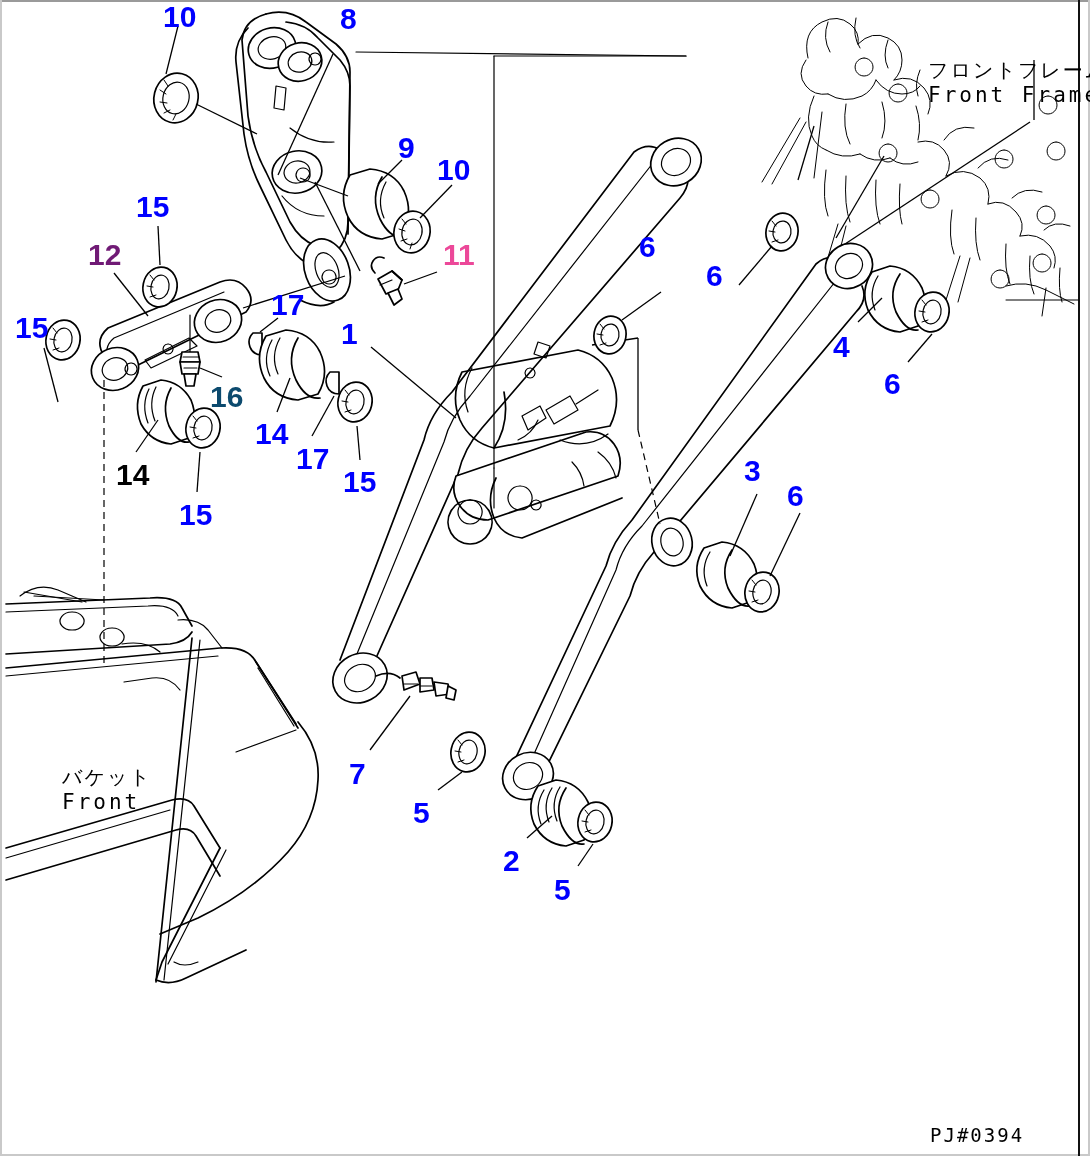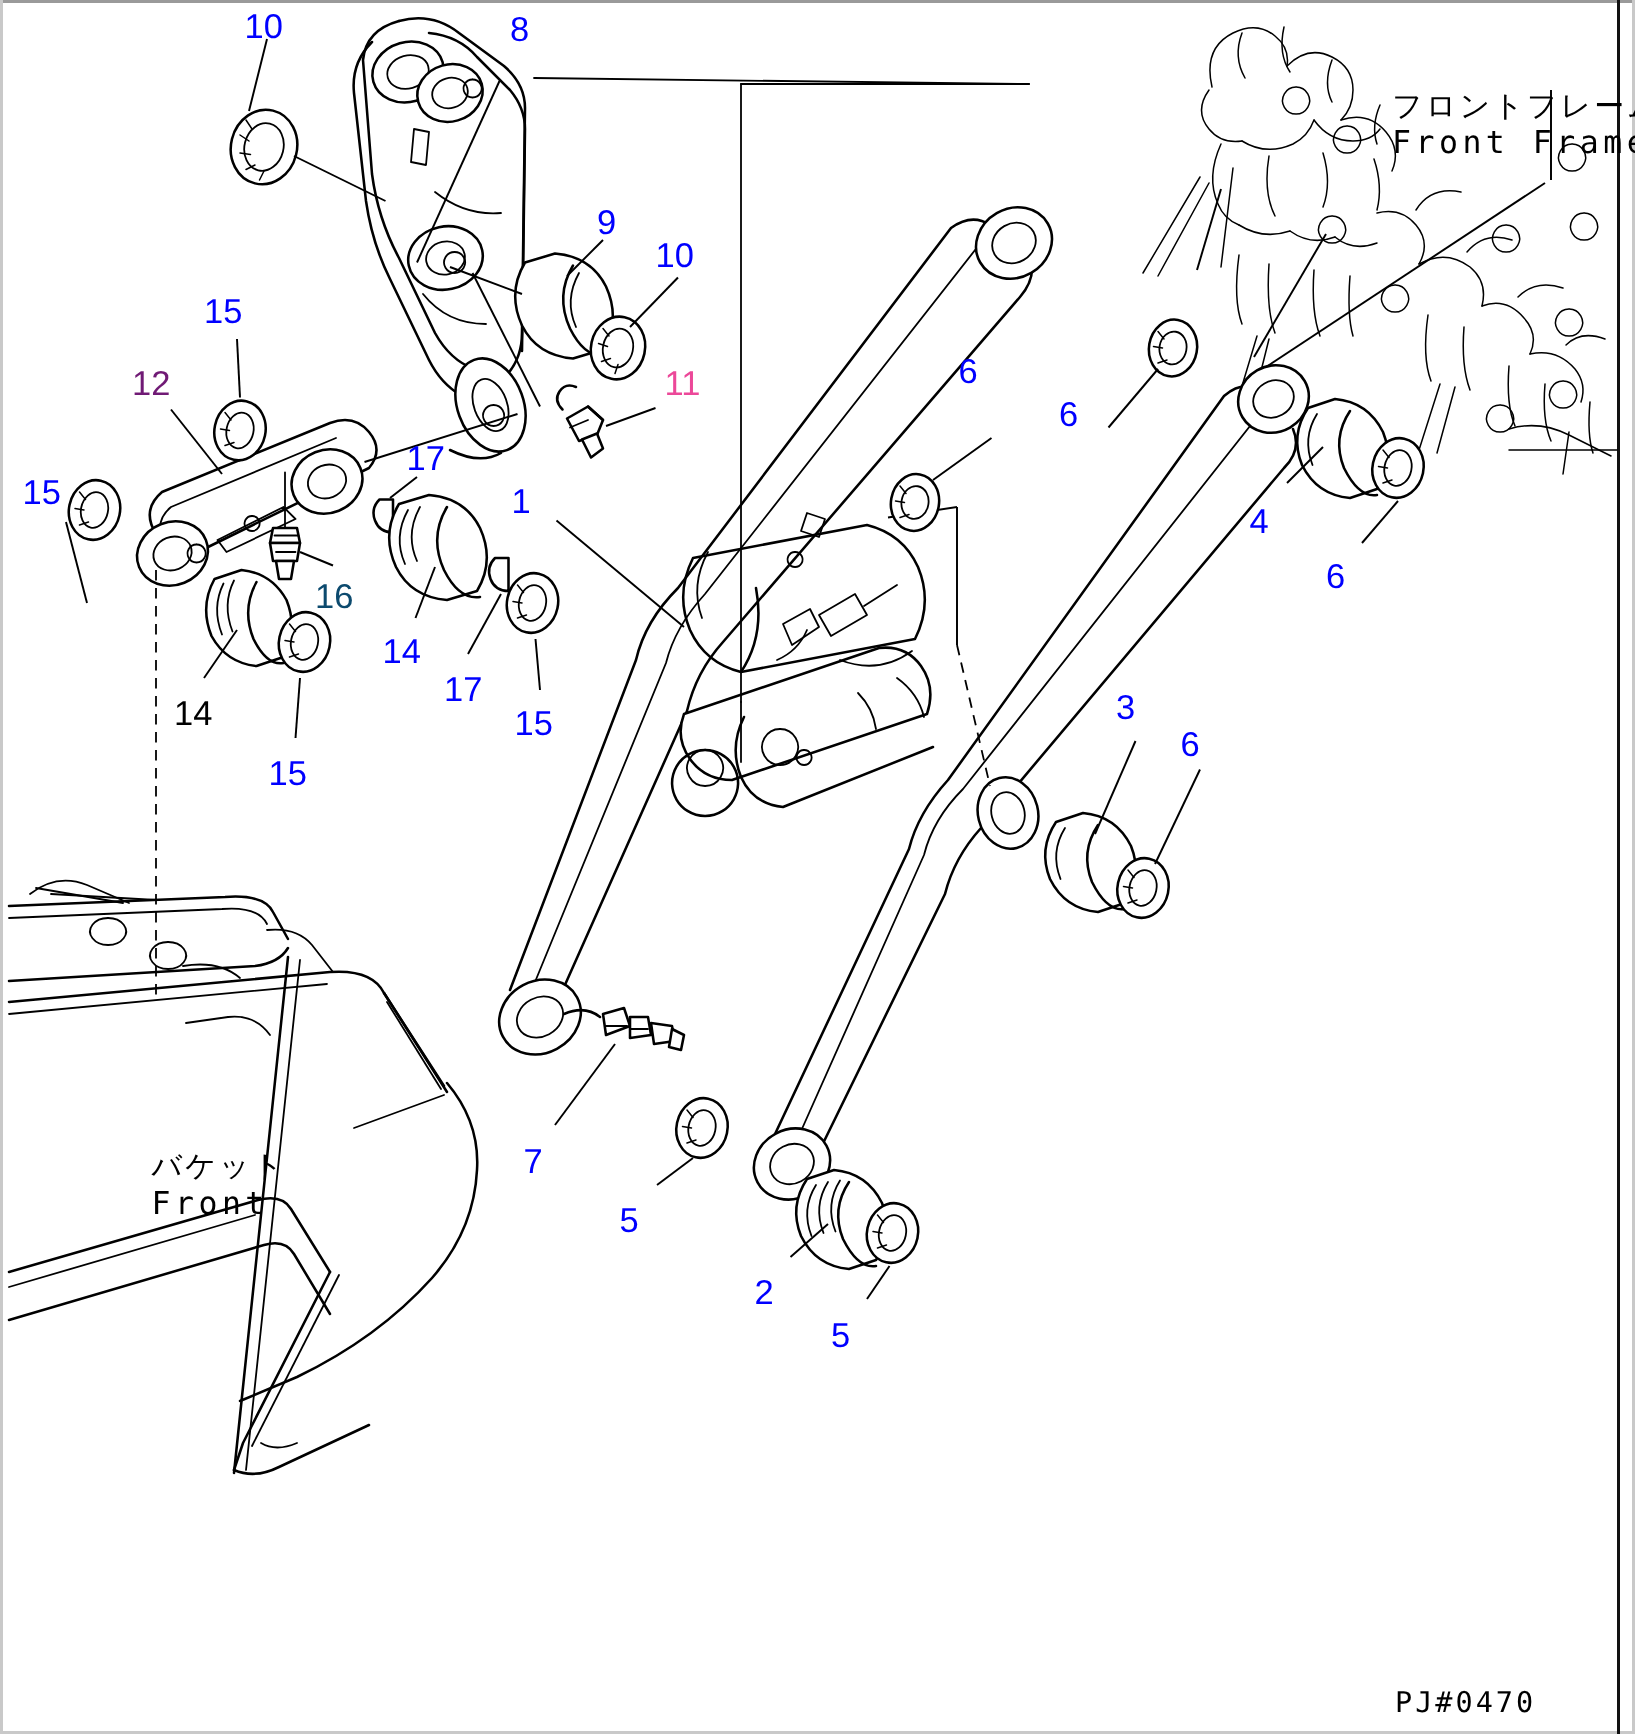--- a/index.html
+++ b/index.html
@@ -17,23 +17,23 @@
 
   svg.art{position:absolute;left:0;top:0;width:1090px;height:1156px;}
   .ln{fill:none;stroke:#000;stroke-width:1.7;stroke-linejoin:round;stroke-linecap:round;}
   .ln-thin{fill:none;stroke:#000;stroke-width:1.2;stroke-linejoin:round;stroke-linecap:round;}
   .ln-hair{fill:none;stroke:#000;stroke-width:1.0;stroke-linejoin:round;stroke-linecap:round;}
   .ln-dash{fill:none;stroke:#000;stroke-width:1.2;stroke-dasharray:7 5;}
   .leader{fill:none;stroke:#000;stroke-width:1.3;}
   .wht{fill:#ffffff;}
 
   .callout{
-    position:absolute;color:#0000ff;font-weight:normal;
+    position:absolute;color:#0000ff;font-weight:bold;
     font-family:"Liberation Sans",sans-serif;
-    font-size:23px;line-height:30px;letter-spacing:0px;
+    font-size:30px;line-height:30px;letter-spacing:0px;
     white-space:nowrap;
   }
   .jp-label{
     position:absolute;color:#000;white-space:nowrap;
     font-family:"DejaVu Sans",sans-serif;font-size:20px;line-height:25px;
     letter-spacing:2px;
   }
   .jp-label .en{font-family:"DejaVu Sans Mono",monospace;font-size:21px;letter-spacing:3px;}
   .drawing-no{
     position:absolute;color:#000;white-space:nowrap;
@@ -416,26 +416,26 @@
     <path class="ln-dash" d="M104 380 L104 664"></path>
     <path class="ln-thin" d="M104 600 L34 596"></path>
 
   </svg>
 
   <div class="jp-label" style="left:928px; top:58px;">
     <div>フロントフレーム</div>
     <div class="en">Front Frame</div>
   </div>
 
-  <div class="jp-label" style="left:62px; top:765px;margin-left:39px;">
+  <div class="jp-label" style="left:62px; top:765px;">
     <div>バケット</div>
     <div class="en">Front</div>
   </div>
 
-  <div class="drawing-no" style="left:930px; top:1124px;">PJ#0470</div>
+  <div class="drawing-no" style="left:930px; top:1124px;">PJ#0394</div>
 
   <div id="callout-layer">
       <div class="callout" style="left: 163px; top: 2px; color: rgb(0, 0, 255);">10</div>
       <div class="callout" style="left: 340px; top: 4px; color: rgb(0, 0, 255);">8</div>
       <div class="callout" style="left: 398px; top: 133px; color: rgb(0, 0, 255);">9</div>
       <div class="callout" style="left: 437px; top: 155px; color: rgb(0, 0, 255);">10</div>
       <div class="callout" style="left: 443px; top: 240px; color: #ec4899;">11</div>
       <div class="callout" style="left: 136px; top: 192px; color: rgb(0, 0, 255);">15</div>
       <div class="callout" style="left: 88px; top: 240px; color: #701a75;">12</div>
       <div class="callout" style="left: 271px; top: 290px; color: rgb(0, 0, 255);">17</div>

